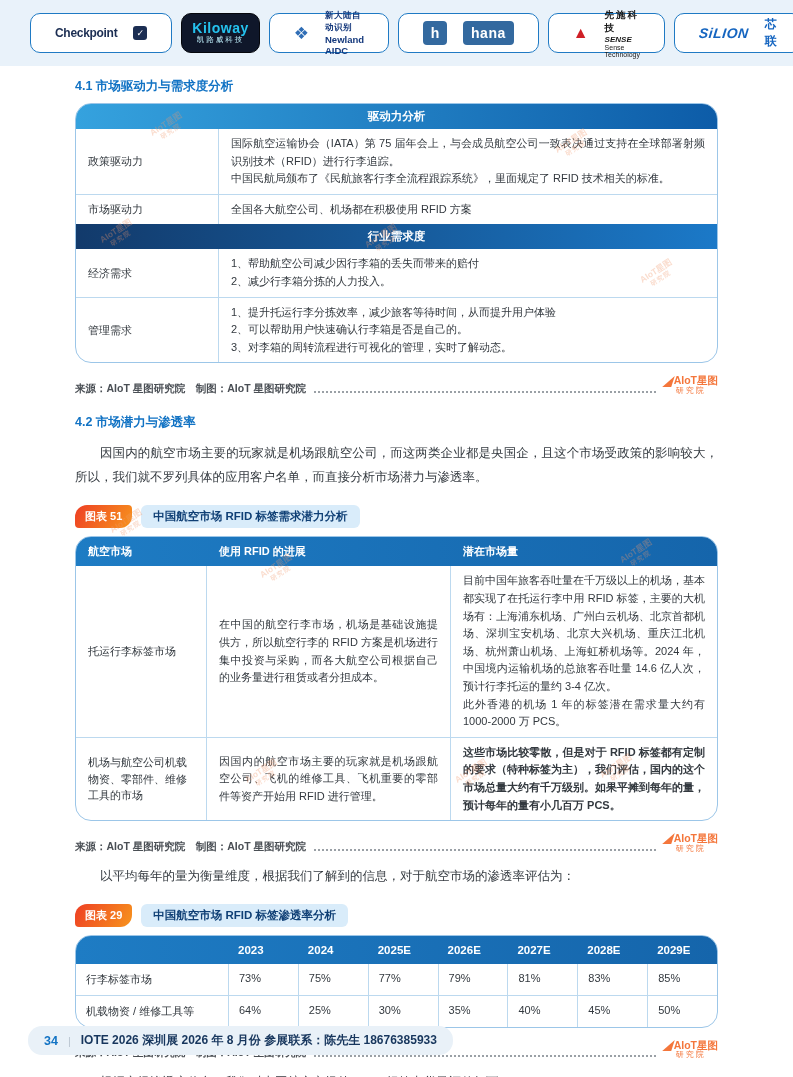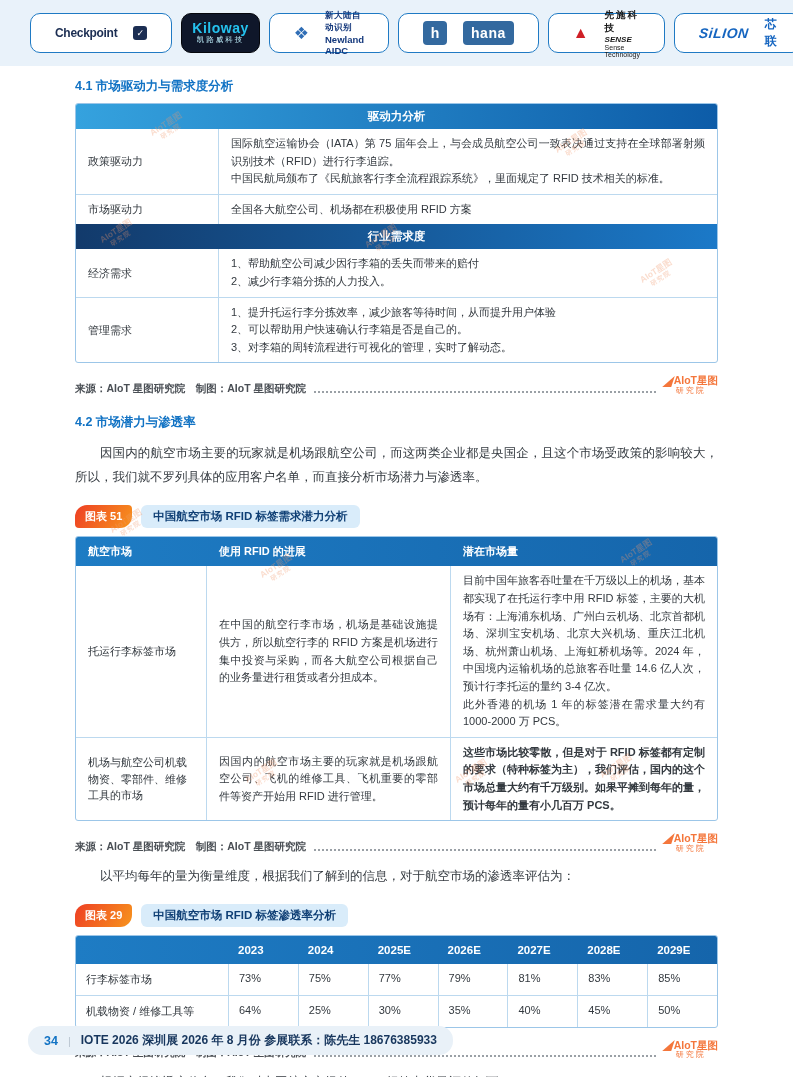--- a/index.html
+++ b/index.html
@@ -30,21 +30,21 @@
   .silion-sub { color:#1565c0; font-weight:bold; font-size:12px; }
   .dtb-box { min-width:19px; height:20px; background:#f07a1d; border-radius:3px; color:#fff; font-weight:bold; font-size:7.5px; display:flex; align-items:center; justify-content:center; padding:0 2px; }
   .dtb-text { color:#e8402a; font-weight:bold; font-size:13px; letter-spacing:0.5px; }
 
   
   .content { width:643px; margin:0 0 0 75px; position:relative; }
   .sec-title { color:#1273c4; font-weight:bold; font-size:12.5px; margin-top:12px; }
   .para { color:#33393f; font-size:12.5px; line-height:1.95; text-align:justify; text-indent:2em; margin-top:10px; font-weight:500; }
 
   
-  .tbl { border:1px solid #9cc6e8; border-radius:3px; overflow:hidden; margin-top:8px; background:#fff; }
+  .tbl { border:1px solid #9cc6e8; border-radius:16px; overflow:hidden; margin-top:8px; background:#fff; }
   .tbl-banner { color:#fff; font-weight:bold; font-size:11.5px; text-align:center; padding:5px 0; }
   .banner-light { background:linear-gradient(90deg,#35a2de 0%,#0d5ca8 100%); }
   .banner-dark { background:linear-gradient(90deg,#123a6b 0%,#1b79c8 100%); }
   .trow { display:grid; border-top:1px solid #bcd9ef; }
   .trow.first { border-top:none; }
   .tbl .label-cell { padding:6px 12px; border-right:1px solid #bcd9ef; display:flex; align-items:center; font-size:11px; color:#33393f; line-height:1.5; }
   .tbl .body-cell { padding:6px 12px; font-size:11px; color:#33393f; line-height:1.6; text-align:justify; }
   .cols-2 { grid-template-columns:143px 1fr; }
 
   

